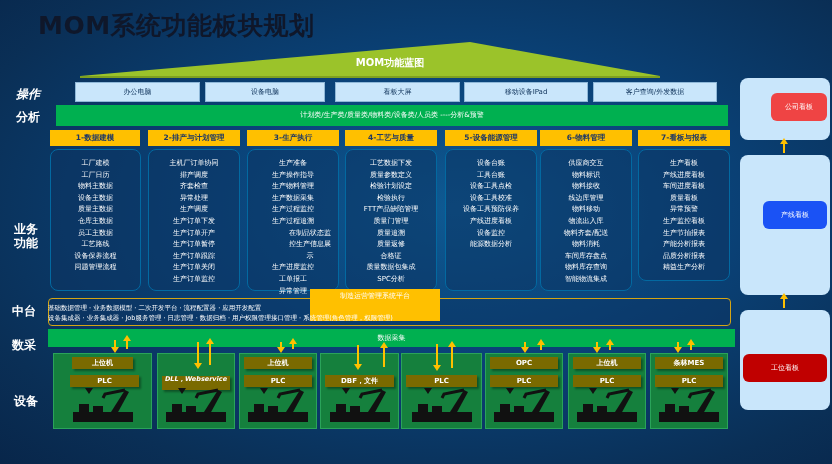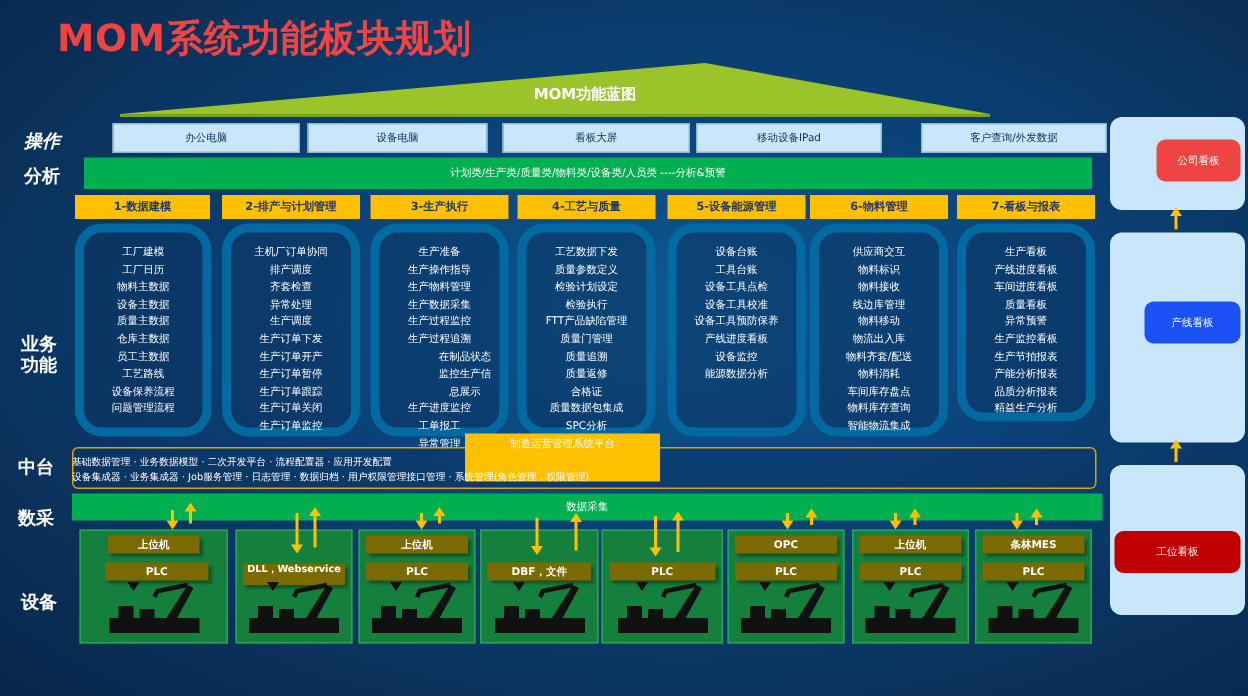--- a/index.html
+++ b/index.html
@@ -3,29 +3,29 @@
 <meta charset="utf-8">
 <style>
   * { box-sizing: border-box; margin: 0; padding: 0; }
   body {
     width: 832px; height: 464px; overflow: hidden;
     font-family: "DejaVu Sans", "Liberation Sans", sans-serif;
     background: radial-gradient(ellipse at 55% 45%, #0e5a93 0%, #0a4278 40%, #0a2f56 80%, #08264a 100%);
     position: relative; color: #fff;
   }
   .abs { position: absolute; }
-  .title { left: 38px; top: 9px; font-size: 25px; font-weight: bold; color: #ef4444; letter-spacing: 0.5px; }
+  .title { left: 38px; top: 9px; font-size: 25px; font-weight: bold; color: #0f172a; letter-spacing: 0.5px; }
   .pyramid { left: 80px; top: 42px; width: 580px; height: 36px; }
   .pyramid-label { left: 330px; top: 56px; width: 120px; text-align: center; font-size: 10px; font-weight: bold; color: #fff; }
   .row-label { font-size: 12px; font-weight: bold; color: #fff; text-align: center; line-height: 14px; }
   .ops-item { top: 82px; height: 20px; background: #c9e6fb; border: 1px solid #8fb8d8; color: #0b2f57; font-size: 7px; text-align: center; line-height: 19px; }
   .green-bar { background: #00b050; }
   .analysis-bar { left: 56px; top: 105px; width: 672px; height: 21px; font-size: 7px; line-height: 21px; text-align: center; color: #fff; }
   .mod-head { top: 130px; height: 16px; background: #ffc000; color: #1f3864; font-size: 7.5px; font-weight: bold; text-align: center; line-height: 16px; }
-  .mod-body { top: 149px; height: 142px; border: 6px solid #0369a1; border-radius: 18px; background: rgba(12,52,98,0.55); padding-top: 8px; }
+  .mod-body { top: 149px; height: 142px; border: 1px solid #0369a1; border-radius: 8px; background: rgba(12,52,98,0.55); padding-top: 8px; }
   .mod-body .it { font-size: 7px; line-height: 11.6px; text-align: center; color: #fff; }
   .mid-platform { left: 48px; top: 298px; width: 683px; height: 28px; border: 1px solid #d4a514; border-radius: 4px; background: rgba(12,52,98,0.5); }
   .mid-badge { left: 310px; top: 289px; width: 130px; height: 32px; background: #ffc000; color: #fff; font-size: 7px; text-align: center; line-height: 14px; }
   .mid-line { font-size: 6.5px; color: #fff; text-align: left; width: 787px; left: 48px; }
   .daq-bar { left: 48px; top: 329px; width: 687px; height: 18px; font-size: 7px; line-height: 18px; text-align: center; }
   .dev { top: 353px; height: 76px; background: #15803d; border: 1px solid #2aa35a; }
   .tag { position: absolute; left: 8px; right: 8px; height: 12px; background: #7a6a00; color: #fff; font-size: 7px; font-weight: bold; text-align: center; line-height: 12px; box-shadow: 2px 2px 2px rgba(0,0,0,0.35); }
   .arrow { position: absolute; width: 2px; background: #ffc000; }
   .arrow.up::before, .arrow.down::after { content: ""; position: absolute; left: -3px; border-left: 4px solid transparent; border-right: 4px solid transparent; }
   .arrow.up::before { top: -5px; border-bottom: 6px solid #ffc000; }
@@ -52,21 +52,21 @@
   <div>功能</div>
 </div>
 <div class="abs row-label" style="left:6px;top:304px;width:36px;">中台</div>
 <div class="abs row-label" style="left:6px;top:338px;width:36px;">数采</div>
 <div class="abs row-label" style="left:8px;top:394px;width:36px;">设备</div>
 
 <div class="abs ops-item" style="left:75px;width:125px;">办公电脑</div>
 <div class="abs ops-item" style="left:205px;width:120px;">设备电脑</div>
 <div class="abs ops-item" style="left:335px;width:125px;">看板大屏</div>
 <div class="abs ops-item" style="left:464px;width:124px;">移动设备IPad</div>
-<div class="abs ops-item" style="left:614px;width:124px;">客户查询/外发数据</div>
+<div class="abs ops-item" style="left:593px;width:124px;">客户查询/外发数据</div>
 
 <div class="abs green-bar analysis-bar">计划类/生产类/质量类/物料类/设备类/人员类 ----分析&amp;预警</div>
 
 <div class="abs mod-head" style="left:50px;width:90px;">1-数据建模</div>
 <div class="abs mod-head" style="left:148px;width:92px;">2-排产与计划管理</div>
 <div class="abs mod-head" style="left:247px;width:92px;">3-生产执行</div>
 <div class="abs mod-head" style="left:345px;width:92px;">4-工艺与质量</div>
 <div class="abs mod-head" style="left:445px;width:92px;">5-设备能源管理</div>
 <div class="abs mod-head" style="left:540px;width:92px;">6-物料管理</div>
 <div class="abs mod-head" style="left:638px;width:92px;">7-看板与报表</div>
@@ -170,21 +170,21 @@
   <svg class="machine" width="64" height="40" viewBox="0 0 64 40">
       <rect x="2" y="28" width="60" height="10" fill="#111"></rect>
       <rect x="8" y="20" width="10" height="10" fill="#111"></rect>
       <rect x="22" y="22" width="10" height="8" fill="#111"></rect>
       <polygon points="40,28 54,6 58,8 46,30" fill="#111"></polygon>
       <path d="M54 6 L34 10 L32 14" stroke="#111" stroke-width="3" fill="none"></path>
       <polygon points="14,4 22,4 18,10" fill="#111"></polygon>
     </svg>
 </div>
 <div class="abs dev" style="left:157px;width:78px;">
-  <div class="tag" style="top:22px;left:4px;right:4px;height:14px;line-height:7px;font-size:6.5px;padding-top:0px;">DLL，Webservice</div>
+  <div class="tag" style="top:22px;left:4px;right:4px;height:14px;line-height:7px;font-size:6.5px;padding-top:0px;font-style:italic;">DLL，Webservice</div>
   <svg class="machine" width="64" height="40" viewBox="0 0 64 40">
       <rect x="2" y="28" width="60" height="10" fill="#111"></rect>
       <rect x="8" y="20" width="10" height="10" fill="#111"></rect>
       <rect x="22" y="22" width="10" height="8" fill="#111"></rect>
       <polygon points="40,28 54,6 58,8 46,30" fill="#111"></polygon>
       <path d="M54 6 L34 10 L32 14" stroke="#111" stroke-width="3" fill="none"></path>
       <polygon points="14,4 22,4 18,10" fill="#111"></polygon>
     </svg>
 </div>
 <div class="abs dev" style="left:239px;width:78px;">

